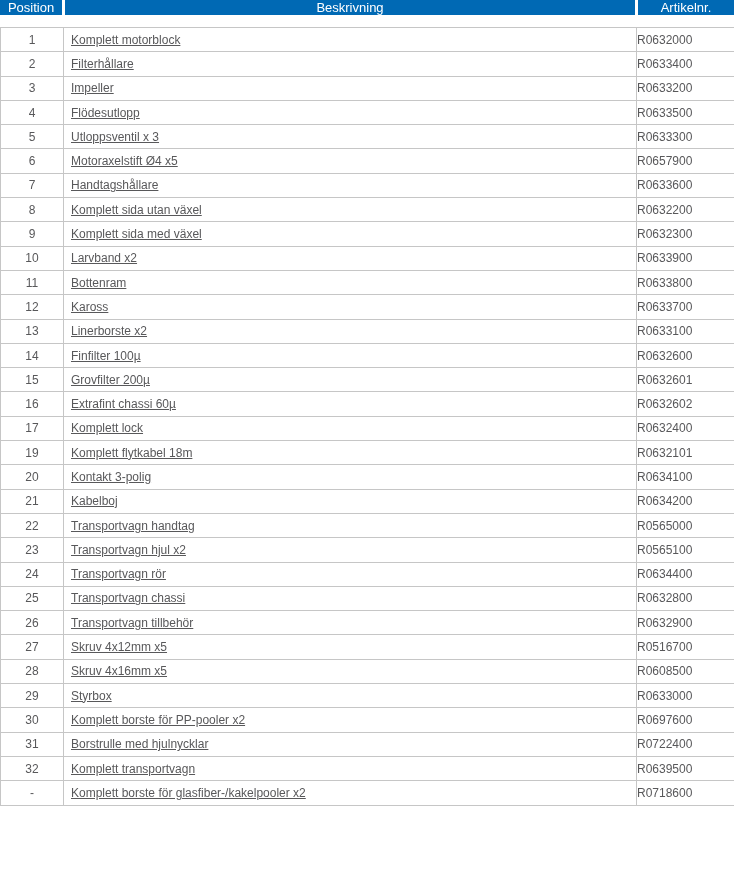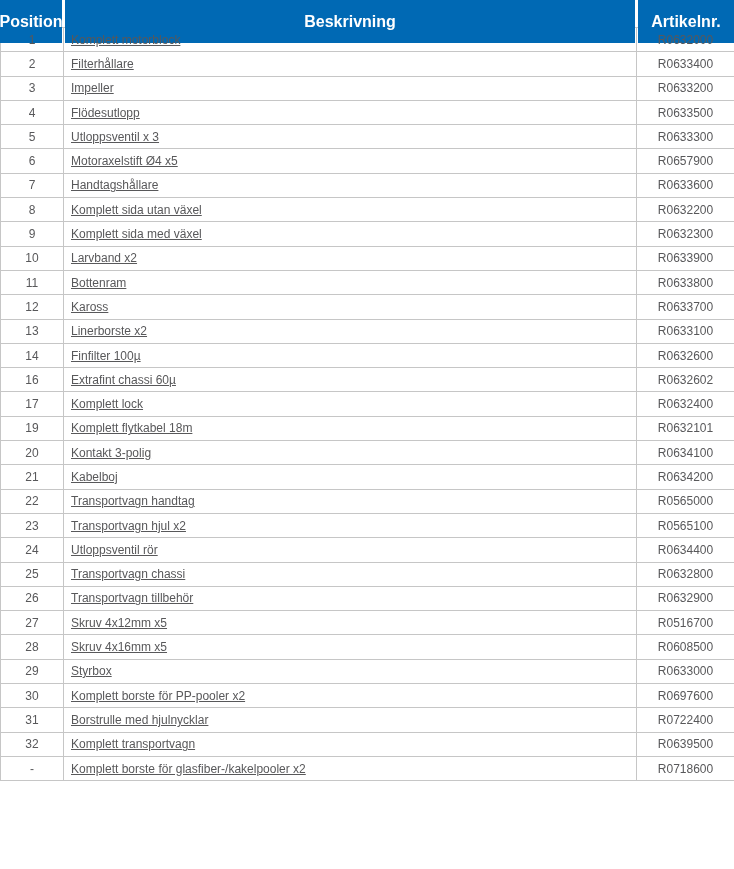--- a/index.html
+++ b/index.html
@@ -23,26 +23,26 @@
   }
   
   .thead{
     display:flex;
     width:734px;
     height:27px;
   }
   .th{
     background:var(--header-bg);
     color:var(--header-text);
-    font-size:16px;
-    font-weight:bold;
+    font-size:13px;
+    font-weight:normal;
     display:flex;
     align-items:center;
     justify-content:center;
-    height:43px;
+    height:15px;
   }
   .th-position{width:62px;}
   .th-gap{width:3px;background:var(--page-bg);height:27px;}
   .th-description{flex:1;}
   .th-article{width:96px;}
   
   table.parts{
     width:734px;
     border-collapse:collapse;
     table-layout:fixed;
@@ -51,21 +51,21 @@
     border:1px solid var(--border);
     height:24.3px;
     font-size:12px;
     color:var(--row-text);
     vertical-align:middle;
     white-space:nowrap;
     overflow:hidden;
   }
   td.col-position{text-align:center;}
   td.col-description{text-align:left;padding-left:7px;text-decoration:underline;}
-  td.col-article{text-align:center;margin-left:11px;}
+  td.col-article{margin-left:11px;}
   col.c-position{width:63px;}
   col.c-description{width:573px;}
   col.c-article{width:98px;}
 </style>
 </head>
 <body>
 
 <div class="sheet">
 
   <div class="thead">
@@ -147,20 +147,25 @@
           <td class="col-position">13</td>
           <td class="col-description">Linerborste x2</td>
           <td class="col-article">R0633100</td>
         </tr>
         <tr>
           <td class="col-position">14</td>
           <td class="col-description">Finfilter 100µ</td>
           <td class="col-article">R0632600</td>
         </tr>
         <tr>
+          <td class="col-position">15</td>
+          <td class="col-description">Grovfilter 200µ</td>
+          <td class="col-article">R0632601</td>
+        </tr>
+        <tr>
           <td class="col-position">16</td>
           <td class="col-description">Extrafint chassi 60µ</td>
           <td class="col-article">R0632602</td>
         </tr>
         <tr>
           <td class="col-position">17</td>
           <td class="col-description">Komplett lock</td>
           <td class="col-article">R0632400</td>
         </tr>
         <tr>
@@ -183,21 +188,21 @@
           <td class="col-description">Transportvagn handtag</td>
           <td class="col-article">R0565000</td>
         </tr>
         <tr>
           <td class="col-position">23</td>
           <td class="col-description">Transportvagn hjul x2</td>
           <td class="col-article">R0565100</td>
         </tr>
         <tr>
           <td class="col-position">24</td>
-          <td class="col-description">Utloppsventil rör</td>
+          <td class="col-description">Transportvagn rör</td>
           <td class="col-article">R0634400</td>
         </tr>
         <tr>
           <td class="col-position">25</td>
           <td class="col-description">Transportvagn chassi</td>
           <td class="col-article">R0632800</td>
         </tr>
         <tr>
           <td class="col-position">26</td>
           <td class="col-description">Transportvagn tillbehör</td>

